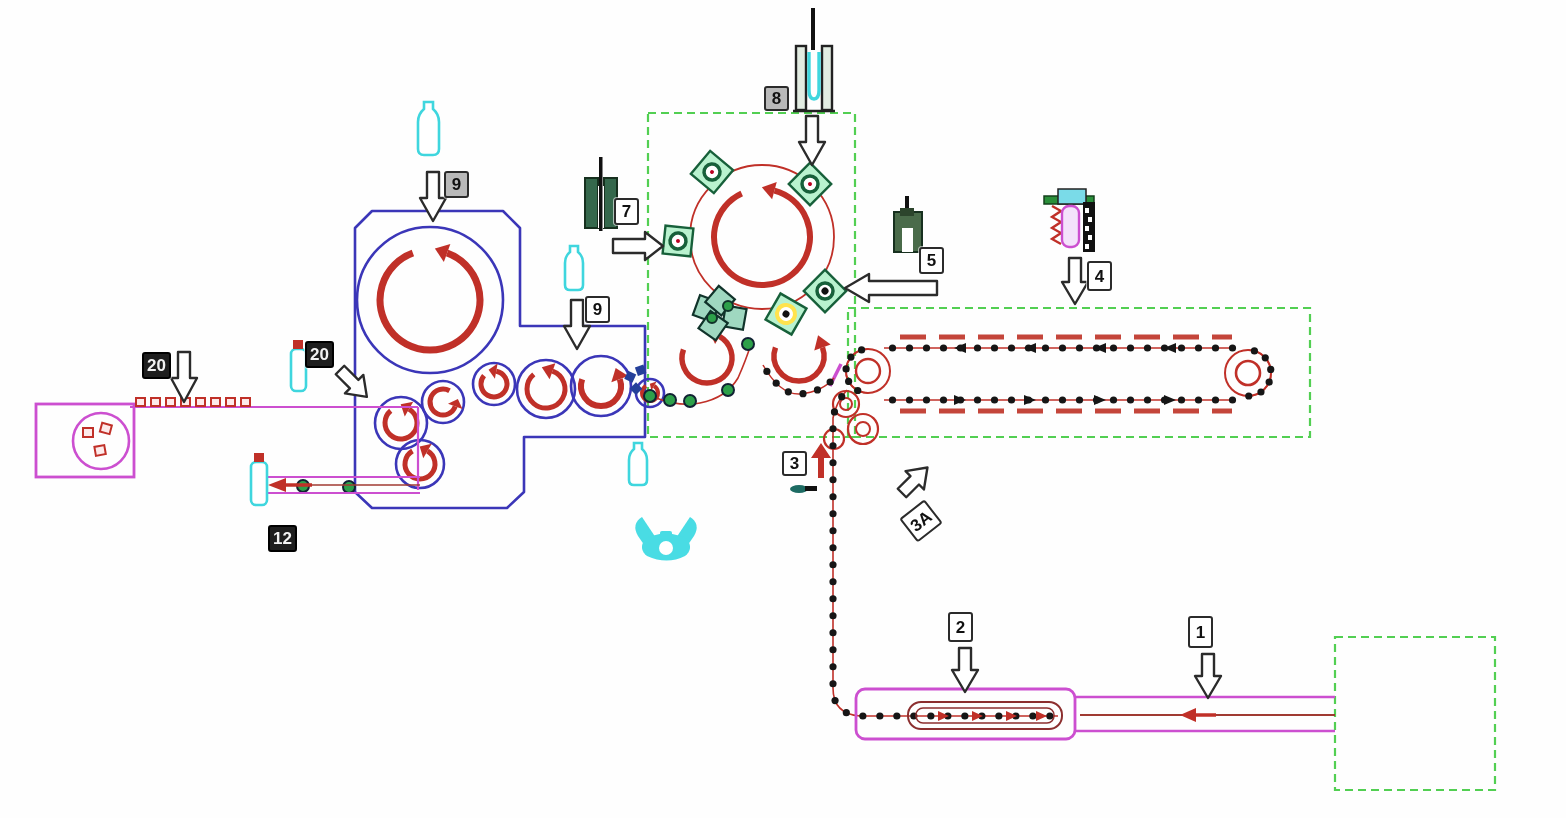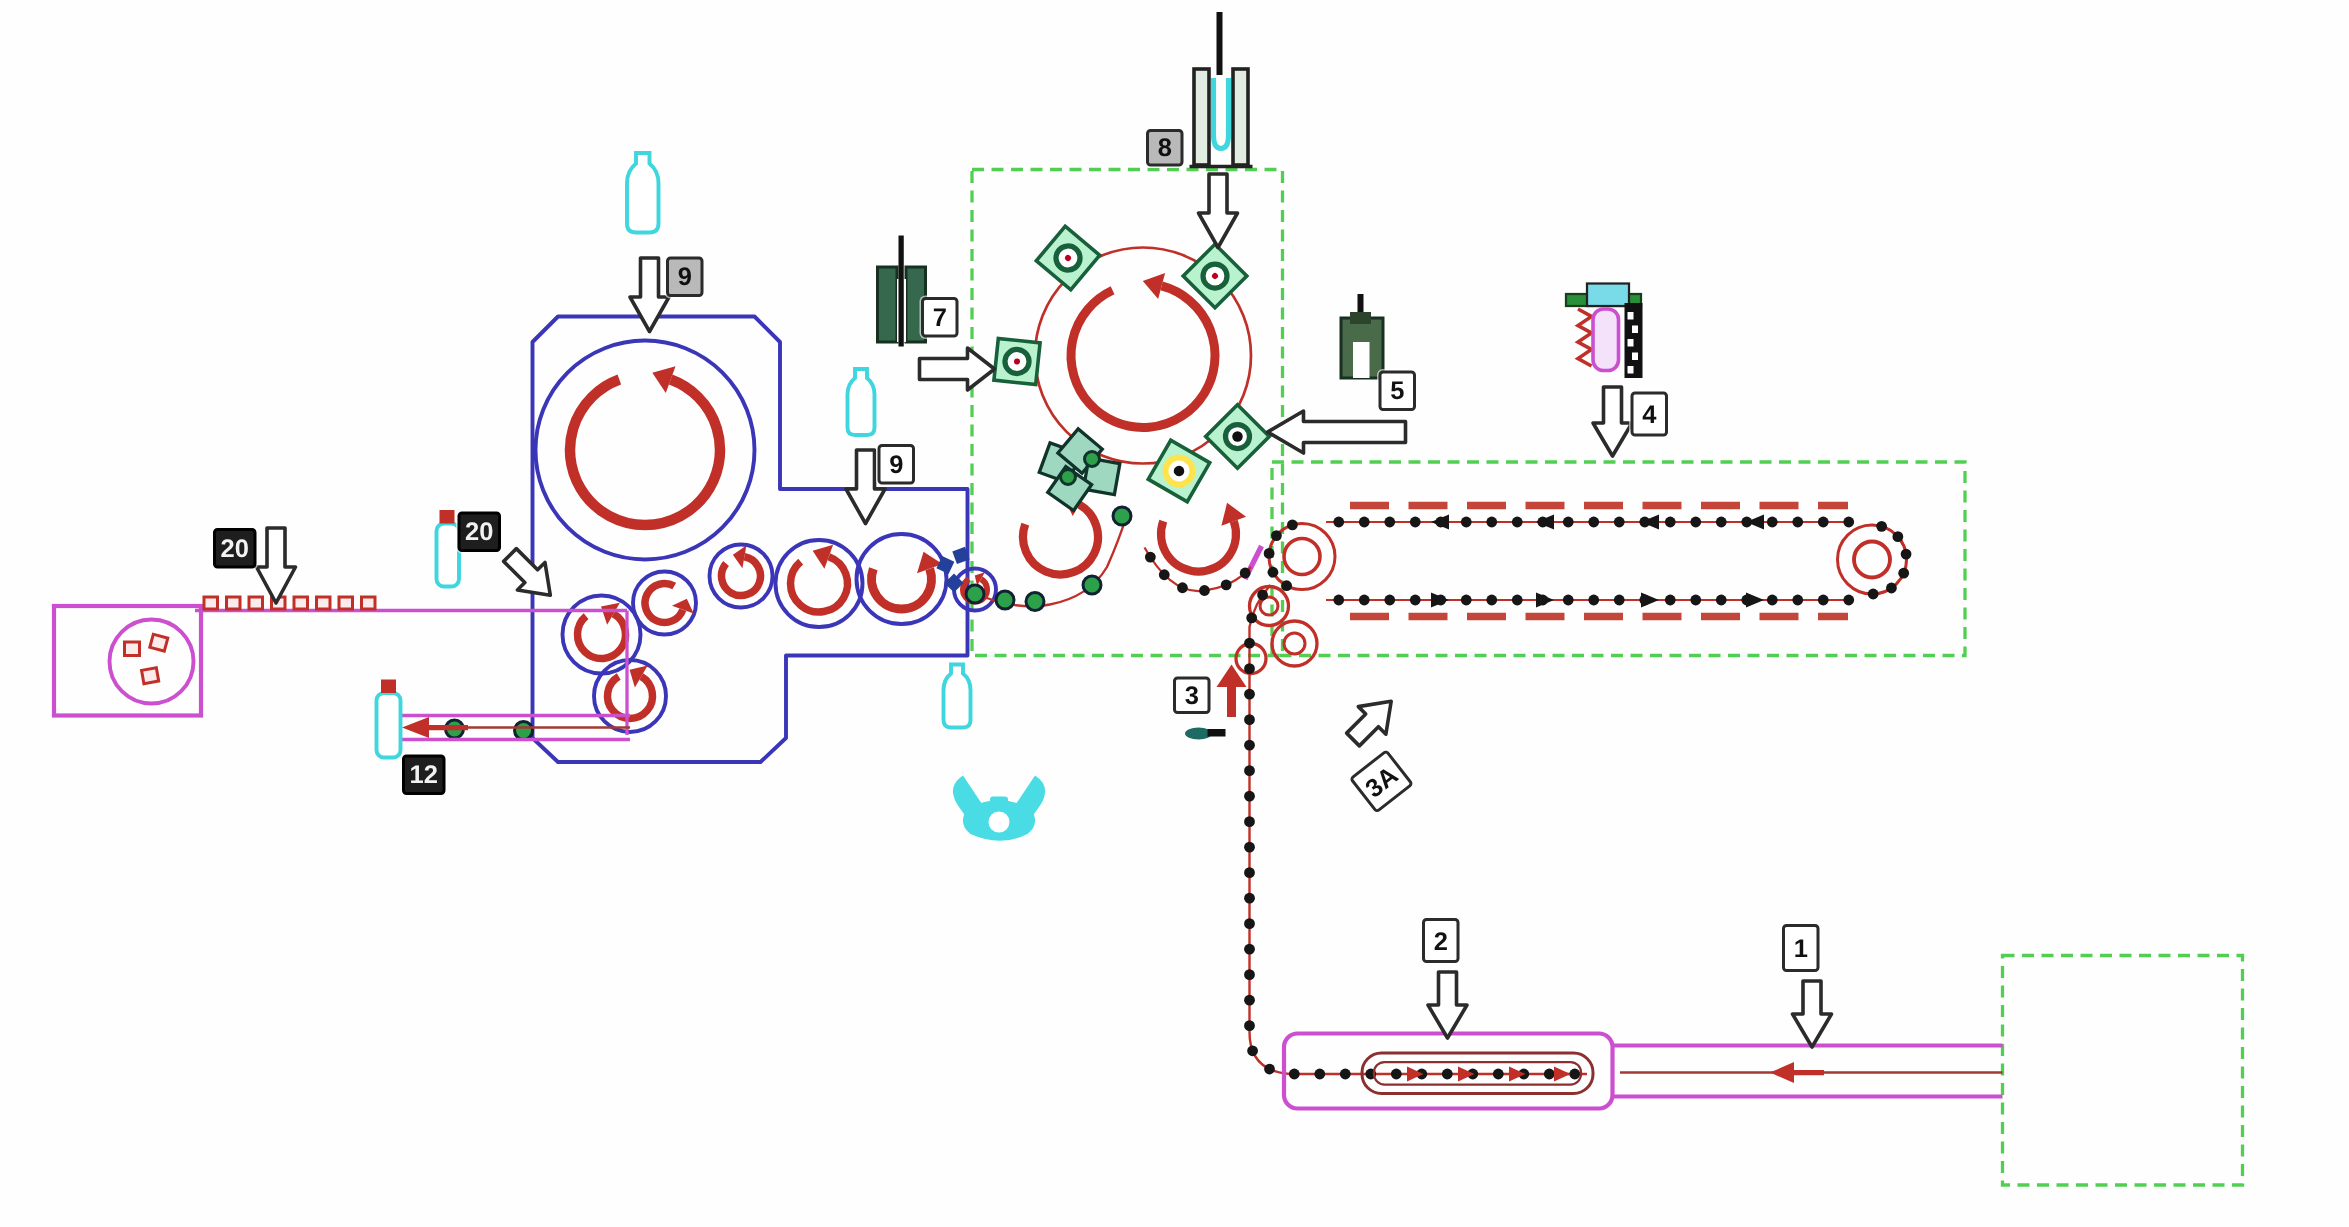--- a/index.html
+++ b/index.html
@@ -384,21 +384,21 @@
         </g>
     <g transform="translate(902,493) rotate(225)">
           <polygon points="-6,0 6,0 6,18 13,18 0,36 -13,18 -6,18"></polygon>
         </g>
   </g>
   <polygon points="818,478 818,458 811,458 821,443 831,458 824,458 824,478" fill="var(--process-red)"></polygon>
 </svg>
 
   <div class="lbl dark" style="left:142px;top:352px">20</div>
   <div class="lbl dark" style="left:305px;top:341px">20</div>
-  <div class="lbl dark" style="left:268px;top:503px">12</div>
+  <div class="lbl dark" style="left:268px;top:525px">12</div>
   <div class="lbl gray" style="left:444px;top:171px">9</div>
   <div class="lbl gray" style="left:764px;top:86px;height:25px">8</div>
   <div class="lbl" style="left:614px;top:198px">7</div>
   <div class="lbl" style="left:585px;top:296px">9</div>
   <div class="lbl" style="left:919px;top:247px">5</div>
   <div class="lbl" style="left:1087px;top:261px;height:30px">4</div>
   <div class="lbl" style="left:782px;top:451px;height:25px">3</div>
   <div class="lbl rot" style="left:905px;top:506px;height:30px">3A</div>
   <div class="lbl" style="left:948px;top:612px;height:30px">2</div>
   <div class="lbl" style="left:1188px;top:616px;height:32px">1</div>

